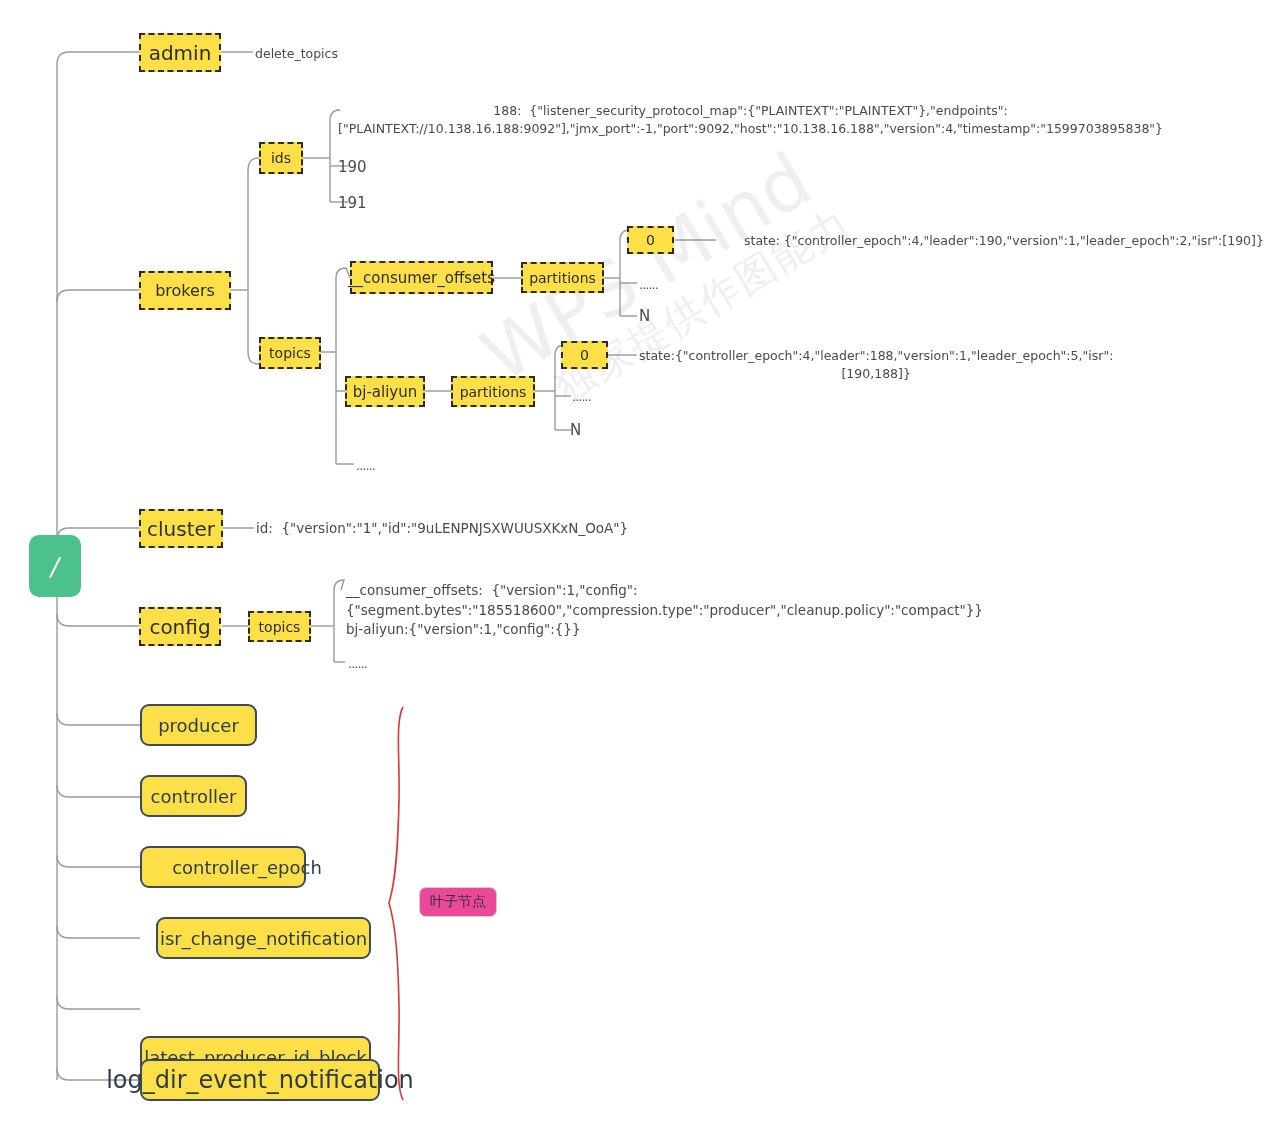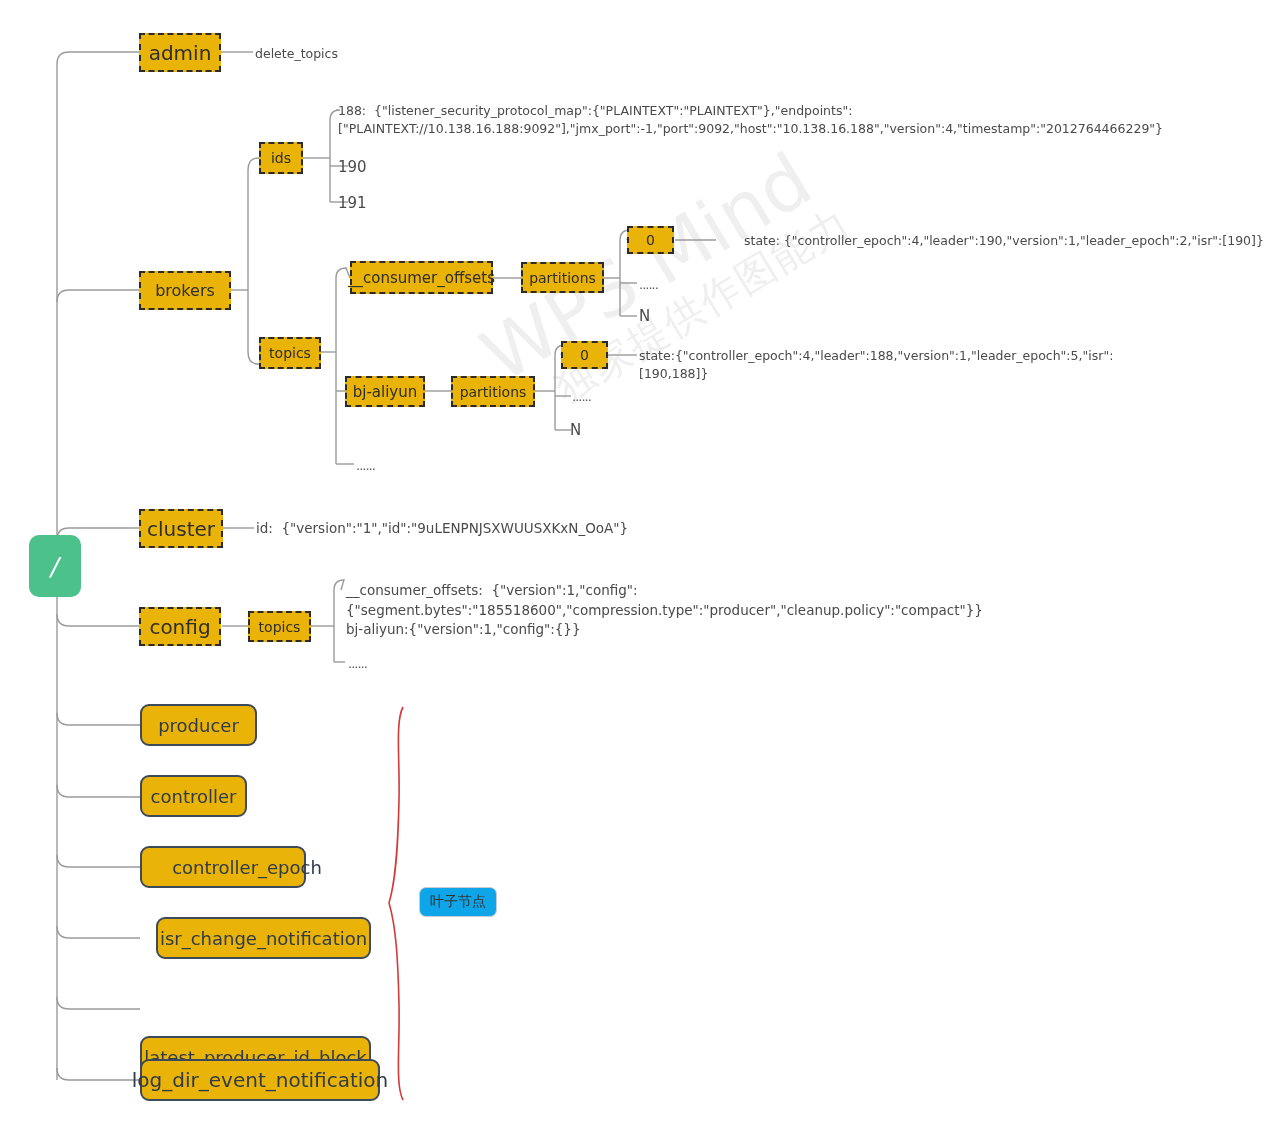--- a/index.html
+++ b/index.html
@@ -9,21 +9,21 @@
     color:#3b3b3b;
   }
   #canvas{position:absolute;left:0;top:0;width:1279px;height:1133px;}
   svg.links{position:absolute;left:0;top:0;width:1279px;height:1133px;pointer-events:none;}
 
   
   .node{
     position:absolute;
     display:flex;align-items:center;justify-content:center;
     box-sizing:border-box;
-    background:#eab308;
+    background:#fde047;
     white-space:nowrap;
   }
   .dashed{
     border:2.4px dashed #2b2b2b;
     color:#2e2e2e;
   }
   .solid{
     border:2px solid #3d4a5a;
     border-radius:9px;
     color:#2f3b49;
@@ -36,31 +36,31 @@
     font-style:italic;
   }
 
   
   .txt{
     position:absolute;
     color:#4a4a4a;
     white-space:pre;
     line-height:1.45;
   }
-  .txt.small{font-size:12.5px;}
+  .txt.small{font-size:12.5px;text-align:center;}
   .txt.mid{font-size:13.5px;}
   .txt.num{font-size:15px;color:#4a4a4a;}
   .txt.dots{font-size:13px;letter-spacing:-1px;color:#5a5a5a;}
 
   
   .brace-label{
     position:absolute;
     border:1px solid #c9ccd1;
     border-radius:7px;
-    background:#0ea5e9;
+    background:#ec4899;
     color:#333;
     font-size:14px;
     padding:5px 10px;
     white-space:nowrap;
   }
 
   
   .watermark{
     position:absolute;
     left:470px;top:330px;
@@ -178,21 +178,21 @@
 
   <div class="node dashed" style="left:139px;top:509px;width:84px;height:39px;font-size:20px;">cluster</div>
 
   <div class="node dashed" style="left:139px;top:607px;width:82px;height:39px;font-size:20px;">config</div>
 
   <div class="txt small" style="left:255px;top:45px;">delete_topics</div>
 
   <div class="node dashed" style="left:259px;top:142px;width:44px;height:32px;font-size:14px;">ids</div>
 
   <div class="txt small" style="left:338px;top:102px;">188:  {"listener_security_protocol_map":{"PLAINTEXT":"PLAINTEXT"},"endpoints":
-["PLAINTEXT://10.138.16.188:9092"],"jmx_port":-1,"port":9092,"host":"10.138.16.188","version":4,"timestamp":"2012764466229"}</div>
+["PLAINTEXT://10.138.16.188:9092"],"jmx_port":-1,"port":9092,"host":"10.138.16.188","version":4,"timestamp":"1599703895838"}</div>
   <div class="txt num" style="left:338px;top:157px;">190</div>
   <div class="txt num" style="left:338px;top:193px;">191</div>
 
   <div class="node dashed" style="left:259px;top:337px;width:62px;height:32px;font-size:14px;">topics</div>
 
   <div class="node dashed" style="left:350px;top:261px;width:143px;height:33px;font-size:15px;">__consumer_offsets</div>
 
   <div class="node dashed" style="left:521px;top:262px;width:83px;height:31px;font-size:14px;">partitions</div>
 
   <div class="node dashed" style="left:627px;top:226px;width:47px;height:28px;font-size:14px;">0</div>
@@ -221,17 +221,17 @@
   <div class="txt mid" style="left:346px;top:581px;">__consumer_offsets:  {"version":1,"config":
 {"segment.bytes":"185518600","compression.type":"producer","cleanup.policy":"compact"}}
 bj-aliyun:{"version":1,"config":{}}</div>
   <div class="txt dots" style="left:348px;top:655px;">......</div>
 
   <div class="node solid" style="left:140px;top:704px;width:117px;height:42px;font-size:18px;">producer</div>
   <div class="node solid" style="left:140px;top:775px;width:107px;height:42px;font-size:18px;">controller</div>
   <div class="node solid" style="left:140px;top:846px;width:166px;height:42px;font-size:18px;padding-left:48px;">controller_epoch</div>
   <div class="node solid" style="left:140px;top:917px;width:215px;height:42px;font-size:18px;margin-left:16px;">isr_change_notification</div>
   <div class="node solid" style="left:140px;top:988px;width:231px;height:42px;font-size:18px;margin-top:48px;">latest_producer_id_block</div>
-  <div class="node solid" style="left:140px;top:1059px;width:240px;height:42px;font-size:20px;">log_dir_event_notification</div>
+  <div class="node solid" style="left:140px;top:1059px;width:240px;height:42px;font-size:24px;">log_dir_event_notification</div>
 
   <div class="brace-label" style="left:419px;top:887px;">叶子节点</div>
 
 </div>
 
 </body></html>

